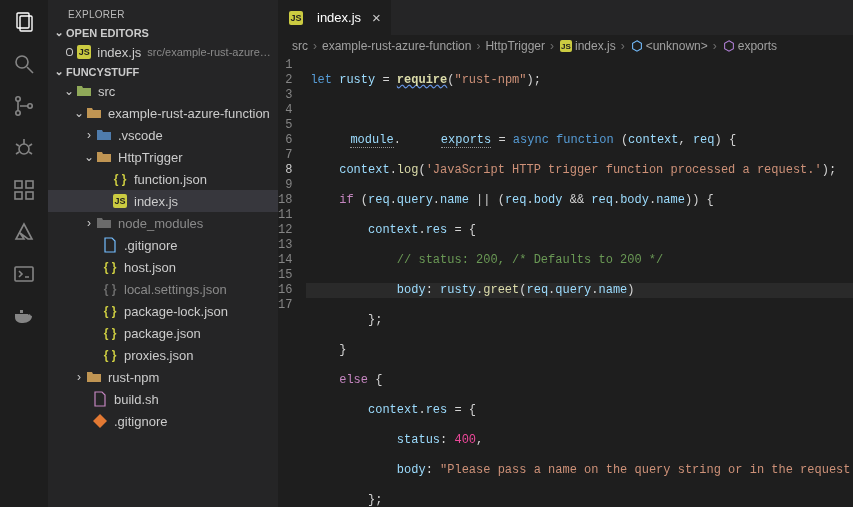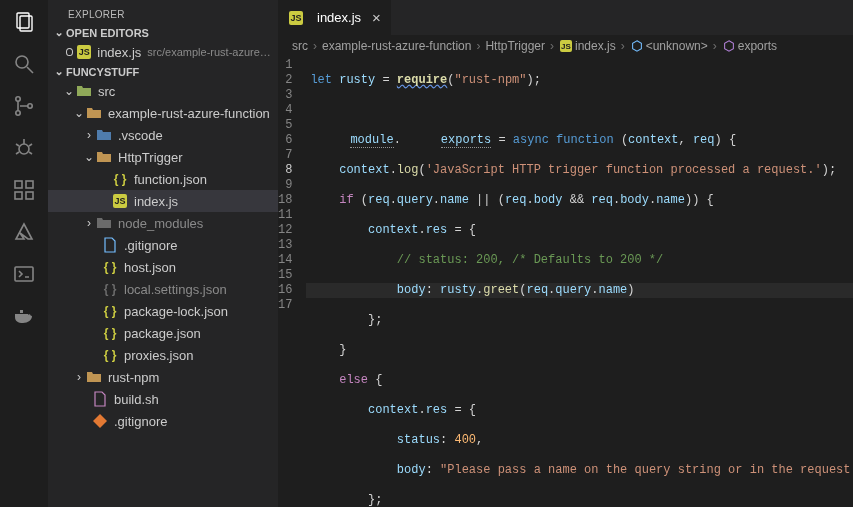--- a/index.html
+++ b/index.html
@@ -39,21 +39,21 @@
 .gutter { width:42px; text-align:right; color:#858585; padding-right:14px; padding-top:1px; user-select:none; }
 .gutter div { height:15px; }
 .gutter .cur { color:#cccccc; }
 .code { flex:1; padding-top:1px; white-space:pre; color:#d4d4d4; position:relative; }
 .code .ln { height:15px; padding-left:4px; }
 .code .ln.hl { background:#2a2a2a; margin-right:0; }
 .kw { color:#569cd6; }
 .kw2 { color:#c586c0;text-align:center; }
 .fn { color:#dcdcaa; }
 .str { color:#ce9178; }
-.num { color:#fdba74; }
+.num { color:#ec4899; }
 .par { color:#9cdcfe; }
 .cmnt { color:#6a9955; }
 .und { border-bottom:1px dotted #949494;margin-left:40px; }
 .sqig { text-decoration:underline wavy #6796e6; text-decoration-skip-ink:none;font-weight:bold; }
 </style>
 </head>
 <body>
 
 <div class="app">
 

